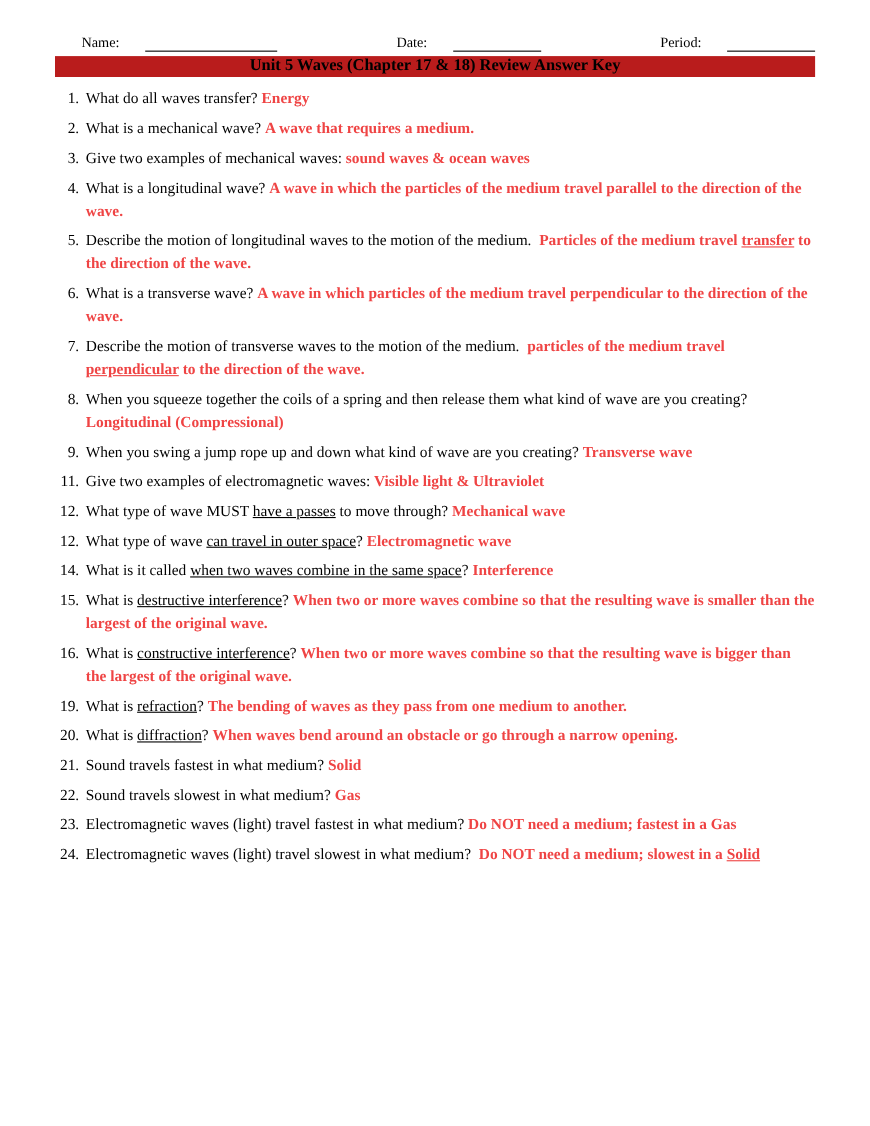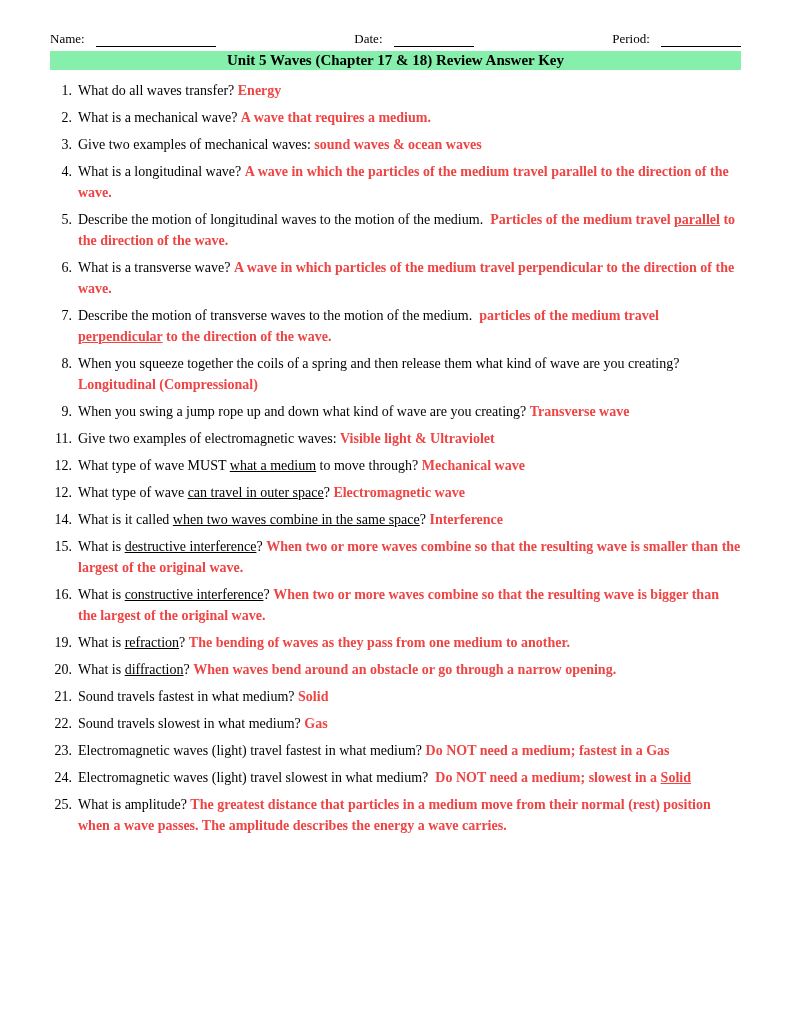--- a/index.html
+++ b/index.html
@@ -12,28 +12,28 @@
       min-height: 1024px;
       padding: 30px 50px 30px 50px;
     }
     .header-line {
       display: flex;
       justify-content: space-between;
       align-items: flex-end;
       margin-bottom: 4px;
       font-size: 13px;
     }
-    .header-line span { display: inline-flex; align-items: flex-end; gap: 4px; }
+    .header-line span { display: inline-flex; align-items: flex-end; gap: 4px; margin-left: 12px; }
     .underline-blank { display: inline-block; border-bottom: 1px solid #000; min-width: 120px; }
     .underline-blank-sm { display: inline-block; border-bottom: 1px solid #000; min-width: 80px; }
     .title {
       text-align: center;
       font-size: 15px;
       font-weight: bold;
-      background-color: #86efac;
+      background-color: #b91c1c;
       margin-bottom: 10px;
       padding: 1px 4px;
     }
     .qa-list { list-style: none; counter-reset: qa-counter; }
     .qa-item {
       display: flex;
       margin-bottom: 6px;
       line-height: 1.5;
     }
     .qa-num {
@@ -80,21 +80,21 @@
     <span class="qa-content">Give two examples of mechanical waves: <span class="answer">sound waves &amp; ocean waves</span></span>
   </li>
 
   <li class="qa-item">
     <span class="qa-num">4.</span>
     <span class="qa-content">What is a longitudinal wave? <span class="answer">A wave in which the particles of the medium travel parallel to the direction of the wave.</span></span>
   </li>
 
   <li class="qa-item">
     <span class="qa-num">5.</span>
-    <span class="qa-content">Describe the motion of longitudinal waves to the motion of the medium.&nbsp; <span class="answer">Particles of the medium travel <u>parallel</u> to the direction of the wave.</span></span>
+    <span class="qa-content">Describe the motion of longitudinal waves to the motion of the medium.&nbsp; <span class="answer">Particles of the medium travel <u>transfer</u> to the direction of the wave.</span></span>
   </li>
 
   <li class="qa-item">
     <span class="qa-num">6.</span>
     <span class="qa-content">What is a transverse wave? <span class="answer">A wave in which particles of the medium travel perpendicular to the direction of the wave.</span></span>
   </li>
 
   <li class="qa-item">
     <span class="qa-num">7.</span>
     <span class="qa-content">Describe the motion of transverse waves to the motion of the medium.&nbsp; <span class="answer">particles of the medium travel <u>perpendicular</u> to the direction of the wave.</span></span>
@@ -111,21 +111,21 @@
   </li>
 
 
   <li class="qa-item">
     <span class="qa-num">11.</span>
     <span class="qa-content">Give two examples of electromagnetic waves: <span class="answer">Visible light &amp; Ultraviolet</span></span>
   </li>
 
   <li class="qa-item">
     <span class="qa-num">12.</span>
-    <span class="qa-content">What type of wave MUST <u>what a medium</u> to move through? <span class="answer">Mechanical wave</span></span>
+    <span class="qa-content">What type of wave MUST <u>have a passes</u> to move through? <span class="answer">Mechanical wave</span></span>
   </li>
 
   <li class="qa-item">
     <span class="qa-num">12.</span>
     <span class="qa-content">What type of wave <u>can travel in outer space</u>? <span class="answer">Electromagnetic wave</span></span>
   </li>
 
   <li class="qa-item">
     <span class="qa-num">14.</span>
     <span class="qa-content">What is it called <u>when two waves combine in the same space</u>? <span class="answer">Interference</span></span>
@@ -166,18 +166,14 @@
   <li class="qa-item">
     <span class="qa-num">23.</span>
     <span class="qa-content">Electromagnetic waves (light) travel fastest in what medium? <span class="answer">Do NOT need a medium; fastest in a Gas</span></span>
   </li>
 
   <li class="qa-item">
     <span class="qa-num">24.</span>
     <span class="qa-content">Electromagnetic waves (light) travel slowest in what medium?&nbsp; <span class="answer">Do NOT need a medium; slowest in a <u>Solid</u></span></span>
   </li>
 
-  <li class="qa-item">
-    <span class="qa-num">25.</span>
-    <span class="qa-content">What is amplitude? <span class="answer">The greatest distance that particles in a medium move from their normal (rest) position when a wave passes. The amplitude describes the energy a wave carries.</span></span>
-  </li>
 
 </ol>
 
 </body></html>

